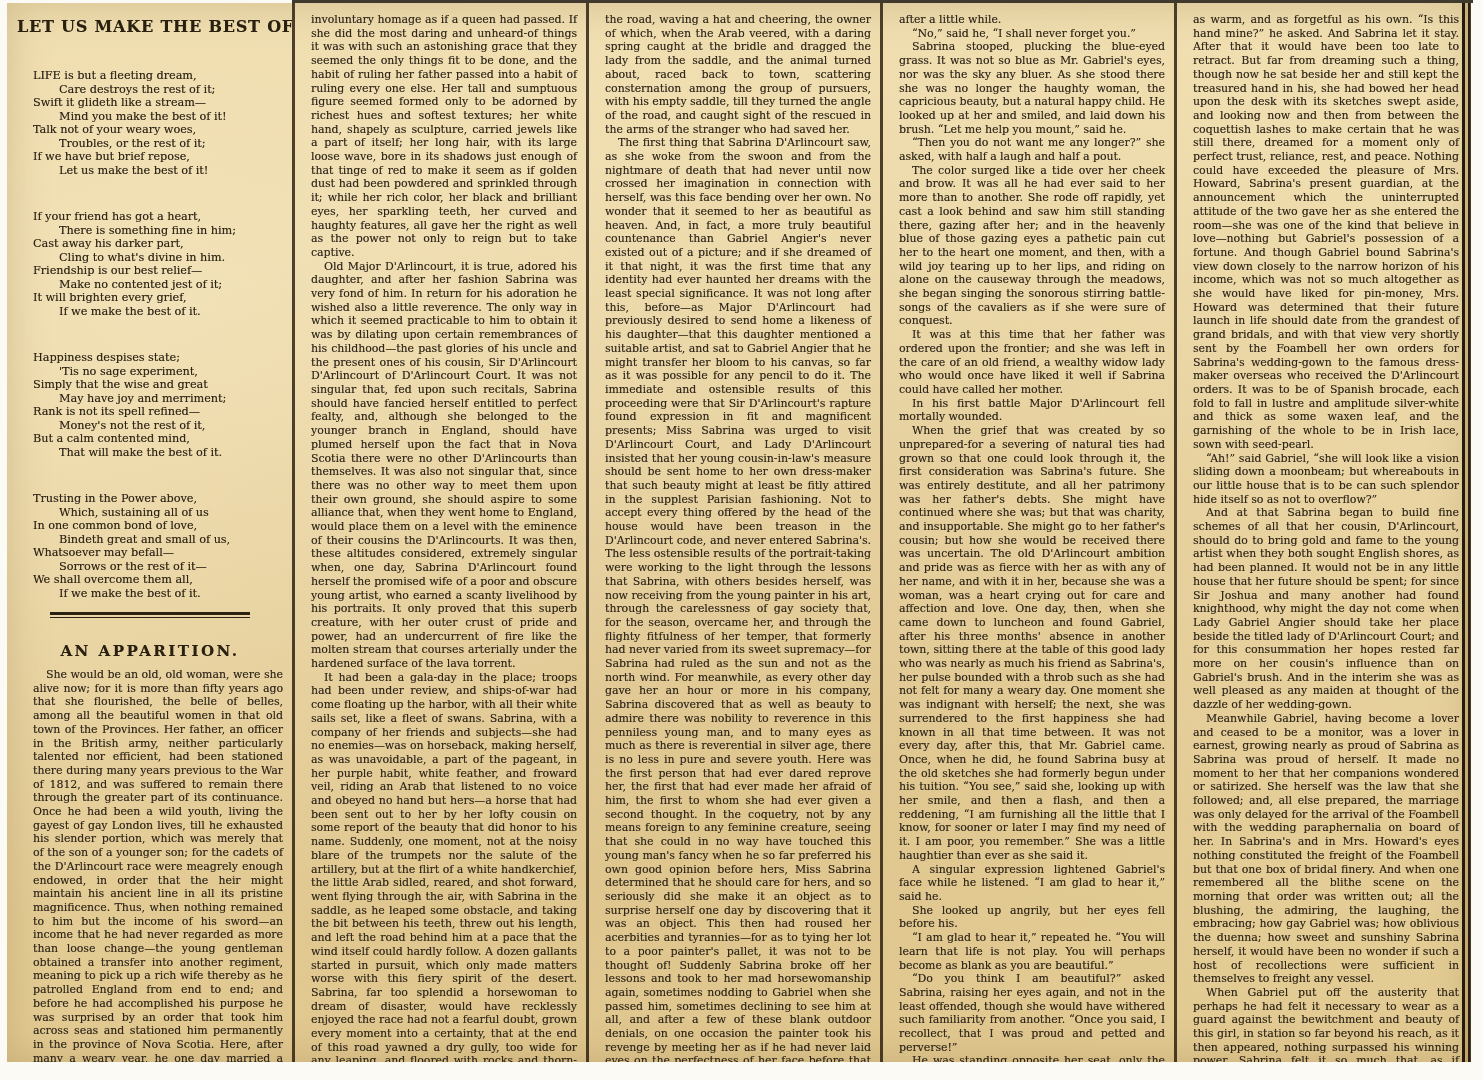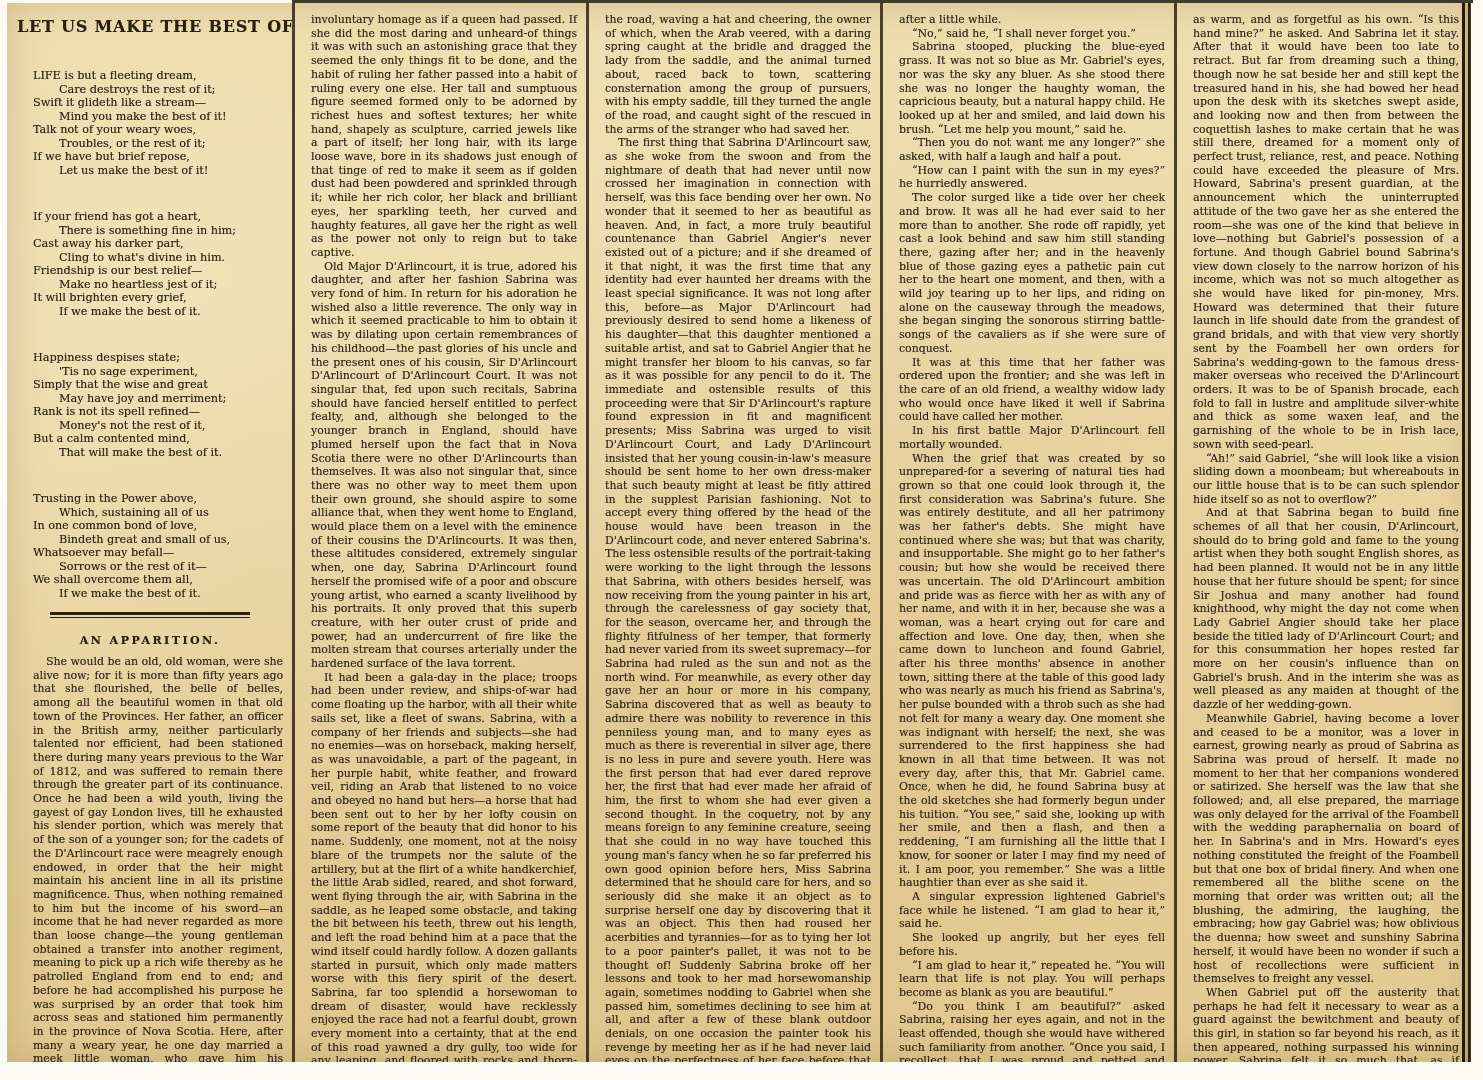--- a/index.html
+++ b/index.html
@@ -41,22 +41,22 @@
   }
   .poem { font-size:11.2px; line-height:13.5px; color:#2b2214; }
   .stanza { margin-bottom:9px;margin-top:33px; }
   .pline { padding-left:16px; white-space:nowrap; }
   .pline.ind { padding-left:42px; }
 
   .divider { width:200px; height:6px; margin:12px auto 4px;
     border-top:3px solid #2c2213; border-bottom:1px solid #2c2213; }
 
   h2.story-title {
-    font-size:11px; font-weight:bold; letter-spacing:2.5px;
-    text-align:center; margin:16px 0 8px; color:#29200f;
+    font-size:15px; font-weight:bold; letter-spacing:2.5px;
+    text-align:center; margin:24px 0 8px; color:#29200f;
   }
 
   .story { font-size:10.9px; line-height:13.7px; text-align:justify;padding-left:16px; }
   .col .para { margin:0; text-indent:13px; }
   .col .para.cont { text-indent:0; }
 </style>
 </head>
 <body>
 
 <div class="scan">
@@ -74,21 +74,21 @@
             <div class="pline ind">Troubles, or the rest of it;</div>
             <div class="pline">If we have but brief repose,</div>
             <div class="pline ind">Let us make the best of it!</div>
           </div>
           <div class="stanza">
             <div class="pline">If your friend has got a heart,</div>
             <div class="pline ind">There is something fine in him;</div>
             <div class="pline">Cast away his darker part,</div>
             <div class="pline ind">Cling to what's divine in him.</div>
             <div class="pline">Friendship is our best relief—</div>
-            <div class="pline ind">Make no heartless jest of it;</div>
+            <div class="pline ind">Make no contented jest of it;</div>
             <div class="pline">It will brighten every grief,</div>
             <div class="pline ind">If we make the best of it.</div>
           </div>
           <div class="stanza">
             <div class="pline">Happiness despises state;</div>
             <div class="pline ind">'Tis no sage experiment,</div>
             <div class="pline">Simply that the wise and great</div>
             <div class="pline ind">May have joy and merriment;</div>
             <div class="pline">Rank is not its spell refined—</div>
             <div class="pline ind">Money's not the rest of it,</div>
@@ -121,21 +121,20 @@
       </div>
     <div class="col story" id="story-col3">
         <p class="para cont">the road, waving a hat and cheering, the owner of which, when the Arab veered, with a daring spring caught at the bridle and dragged the lady from the saddle, and the animal turned about, raced back to town, scattering consternation among the group of pursuers, with his empty saddle, till they turned the angle of the road, and caught sight of the rescued in the arms of the stranger who had saved her.</p>
         <p class="para">The first thing that Sabrina D'Arlincourt saw, as she woke from the swoon and from the nightmare of death that had never until now crossed her imagination in connection with herself, was this face bending over her own. No wonder that it seemed to her as beautiful as heaven. And, in fact, a more truly beautiful countenance than Gabriel Angier's never existed out of a picture; and if she dreamed of it that night, it was the first time that any identity had ever haunted her dreams with the least special significance. It was not long after this, before—as Major D'Arlincourt had previously desired to send home a likeness of his daughter—that this daughter mentioned a suitable artist, and sat to Gabriel Angier that he might transfer her bloom to his canvas, so far as it was possible for any pencil to do it. The immediate and ostensible results of this proceeding were that Sir D'Arlincourt's rapture found expression in fit and magnificent presents; Miss Sabrina was urged to visit D'Arlincourt Court, and Lady D'Arlincourt insisted that her young cousin-in-law's measure should be sent home to her own dress-maker that such beauty might at least be fitly attired in the supplest Parisian fashioning. Not to accept every thing offered by the head of the house would have been treason in the D'Arlincourt code, and never entered Sabrina's. The less ostensible results of the portrait-taking were working to the light through the lessons that Sabrina, with others besides herself, was now receiving from the young painter in his art, through the carelessness of gay society that, for the season, overcame her, and through the flighty fitfulness of her temper, that formerly had never varied from its sweet supremacy—for Sabrina had ruled as the sun and not as the north wind. For meanwhile, as every other day gave her an hour or more in his company, Sabrina discovered that as well as beauty to admire there was nobility to reverence in this penniless young man, and to many eyes as much as there is reverential in silver age, there is no less in pure and severe youth. Here was the first person that had ever dared reprove her, the first that had ever made her afraid of him, the first to whom she had ever given a second thought. In the coquetry, not by any means foreign to any feminine creature, seeing that she could in no way have touched this young man's fancy when he so far preferred his own good opinion before hers, Miss Sabrina determined that he should care for hers, and so seriously did she make it an object as to surprise herself one day by discovering that it was an object. This then had roused her acerbities and tyrannies—for as to tying her lot to a poor painter's pallet, it was not to be thought of! Suddenly Sabrina broke off her lessons and took to her mad horsewomanship again, sometimes nodding to Gabriel when she passed him, sometimes declining to see him at all, and after a few of these blank outdoor denials, on one occasion the painter took his revenge by meeting her as if he had never laid eyes on the perfectness of her face before that day, or having done so, had dismissed the matter from his mind. For an instant angry, the action brought my lady to terms, and the next time she came across the painter sketching backgrounds of hill and meadow for his portraits, she reined in her horse, hastily dismounted, and stood leaning one arm across the Arab's neck as she inspected the work beneath her. “I thought you had forgotten me, Mr. Angier,” said she, abruptly,</p>
       </div>
     <div class="col story" id="story-col4">
         <p class="para cont">after a little while.</p>
         <p class="para">“No,” said he, “I shall never forget you.”</p>
         <p class="para">Sabrina stooped, plucking the blue-eyed grass. It was not so blue as Mr. Gabriel's eyes, nor was the sky any bluer. As she stood there she was no longer the haughty woman, the capricious beauty, but a natural happy child. He looked up at her and smiled, and laid down his brush. “Let me help you mount,” said he.</p>
         <p class="para">“Then you do not want me any longer?” she asked, with half a laugh and half a pout.</p>
-        <p class="para">“How can I paint with the sun in my eyes?” he hurriedly answered.</p>
         <p class="para">The color surged like a tide over her cheek and brow. It was all he had ever said to her more than to another. She rode off rapidly, yet cast a look behind and saw him still standing there, gazing after her; and in the heavenly blue of those gazing eyes a pathetic pain cut her to the heart one moment, and then, with a wild joy tearing up to her lips, and riding on alone on the causeway through the meadows, she began singing the sonorous stirring battle-songs of the cavaliers as if she were sure of conquest.</p>
         <p class="para">It was at this time that her father was ordered upon the frontier; and she was left in the care of an old friend, a wealthy widow lady who would once have liked it well if Sabrina could have called her mother.</p>
         <p class="para">In his first battle Major D'Arlincourt fell mortally wounded.</p>
         <p class="para">When the grief that was created by so unprepared-for a severing of natural ties had grown so that one could look through it, the first consideration was Sabrina's future. She was entirely destitute, and all her patrimony was her father's debts. She might have continued where she was; but that was charity, and insupportable. She might go to her father's cousin; but how she would be received there was uncertain. The old D'Arlincourt ambition and pride was as fierce with her as with any of her name, and with it in her, because she was a woman, was a heart crying out for care and affection and love. One day, then, when she came down to luncheon and found Gabriel, after his three months' absence in another town, sitting there at the table of this good lady who was nearly as much his friend as Sabrina's, her pulse bounded with a throb such as she had not felt for many a weary day. One moment she was indignant with herself; the next, she was surrendered to the first happiness she had known in all that time between. It was not every day, after this, that Mr. Gabriel came. Once, when he did, he found Sabrina busy at the old sketches she had formerly begun under his tuition. “You see,” said she, looking up with her smile, and then a flash, and then a reddening, “I am furnishing all the little that I know, for sooner or later I may find my need of it. I am poor, you remember.” She was a little haughtier than ever as she said it.</p>
         <p class="para">A singular expression lightened Gabriel's face while he listened. “I am glad to hear it,” said he.</p>
         <p class="para">She looked up angrily, but her eyes fell before his.</p>
         <p class="para">“I am glad to hear it,” repeated he. “You will learn that life is not play. You will perhaps become as blank as you are beautiful.”</p>
         <p class="para">“Do you think I am beautiful?” asked Sabrina, raising her eyes again, and not in the least offended, though she would have withered such familiarity from another. “Once you said, I recollect, that I was proud and petted and perverse!”</p>
         <p class="para">He was standing opposite her seat, only the little table with her desk between them. “Proud you still are,” returned he, smilingly. “Petted you still may be—we shall see if you are still perverse.” And his hand had covered hers as it lay upon the desk, and, bending across, his lips were met by the lips of her beaming upturned face in a kiss as deep,</p>
       </div>

